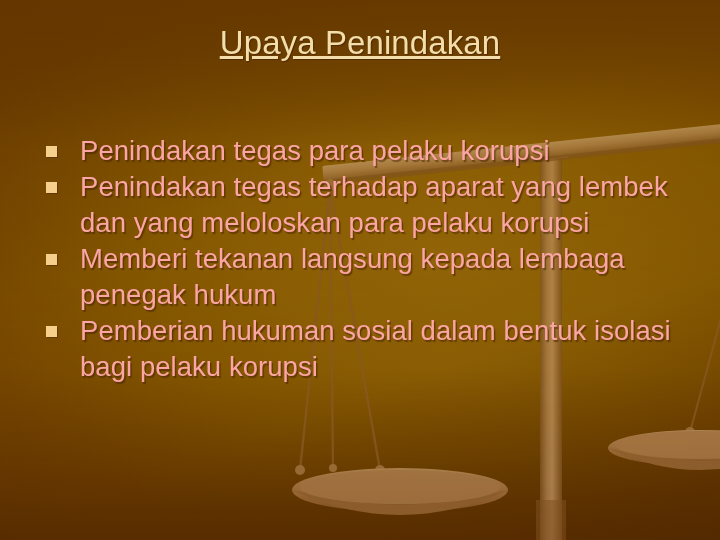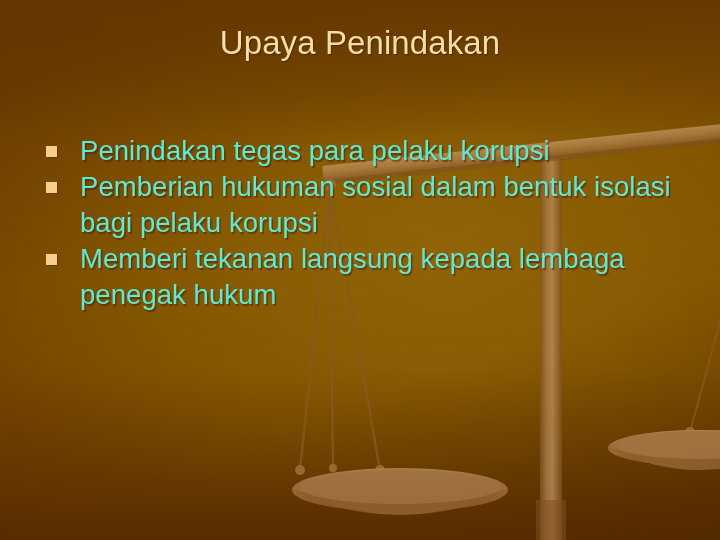--- a/index.html
+++ b/index.html
@@ -77,20 +77,21 @@
     text-align: center;
     z-index: 5;
   }
   .title-line {
     color: #f3dda8;
     font-size: 33px;
     line-height: 42px;
     letter-spacing: 0.1px;
     text-shadow: 1px 1px 1px rgba(60,26,0,0.55);
     white-space: nowrap;
+    text-decoration: underline;
   }
 
   
   .body-block {
     position: absolute;
     left: 44px;
     top: 133px;
     width: 640px;
     z-index: 5;
   }
@@ -102,21 +103,21 @@
   .bullet-marker {
     position: absolute;
     left: 2px;
     top: 13px;
     width: 11px;
     height: 11px;
     background: #f7cf8c;
     box-shadow: 1px 1px 0 rgba(70,32,0,0.45);
   }
   .bullet-text {
-    color: #5eead4;
+    color: #fca5a5;
     font-size: 27.5px;
     line-height: 36px;
     letter-spacing: 0.05px;
     text-shadow: 1.5px 1.5px 1px rgba(70,32,0,0.55);
     margin-top: 32px;
   }
 </style>
 </head>
 <body>
 
@@ -202,26 +203,30 @@
     <div class="title-line">Upaya Penindakan</div>
   </div>
 
   <div class="body-block">
 
     <div class="bullet-row">
       <span class="bullet-marker"></span>
       <span class="bullet-text">Penindakan tegas para pelaku korupsi</span>
     </div>
 
+    <div class="bullet-row">
+      <span class="bullet-marker"></span>
+      <span class="bullet-text">Penindakan tegas terhadap aparat yang lembek dan yang meloloskan para pelaku korupsi</span>
+    </div>
+
+    <div class="bullet-row">
+      <span class="bullet-marker"></span>
+      <span class="bullet-text">Memberi tekanan langsung kepada lembaga penegak hukum</span>
+    </div>
 
     <div class="bullet-row">
       <span class="bullet-marker"></span>
       <span class="bullet-text">Pemberian hukuman sosial dalam bentuk isolasi bagi pelaku korupsi</span>
     </div>
 
-    <div class="bullet-row">
-      <span class="bullet-marker"></span>
-      <span class="bullet-text">Memberi tekanan langsung kepada lembaga penegak hukum</span>
-    </div>
-
   </div>
 
 </div>
 
 </body></html>

